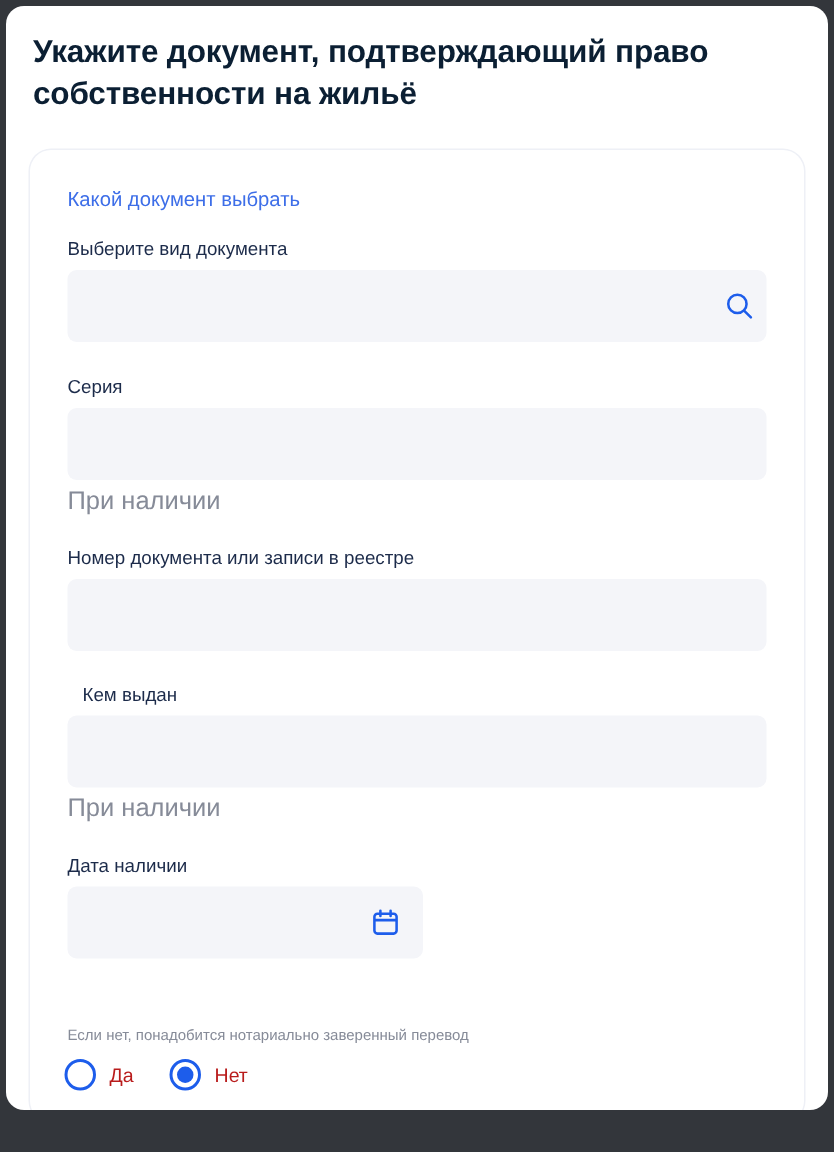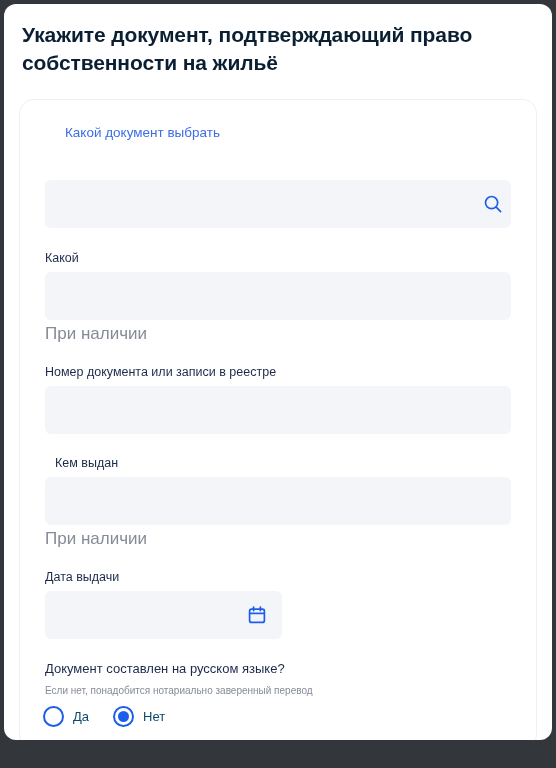--- a/index.html
+++ b/index.html
@@ -51,21 +51,20 @@
 
   .doc-link {
     position: absolute;
     left: 25px;
     top: 24px;
     font-size: 13.5px;
     line-height: 18px;
     color: #3d6ee8;
     cursor: pointer;
     text-decoration: none;
-    margin-left: 20px;
   }
 
   .field-label {
     position: absolute;
     font-size: 12.5px;
     line-height: 16px;
     color: #1c2b4a;
   }
 
   .hint-text {
@@ -146,65 +145,65 @@
   }
   .radio-mark.checked::after {
     content: "";
     width: 11px;
     height: 11px;
     border-radius: 50%;
     background: #1d5deb;
   }
   .radio-label {
     font-size: 13px;
-    color: #0c4a6e;
+    color: #b91c1c;
   }
 </style>
 </head>
 <body>
 
 <div class="screen">
 
   <div class="page-title">Укажите документ, подтверждающий право собственности на жильё</div>
 
   <div class="form-card">
 
     <a class="doc-link">Какой документ выбрать</a>
 
+    <div class="field-label" style="left:25px; top:58px;">Выберите вид документа</div>
     <input class="input-box" style="left: 25px; top: 80px; width: 466px; padding-right: 44px;" value="" placeholder="">
     <button class="icon-btn" style="left:460px; top:91px;">
       <svg width="20" height="20" viewBox="0 0 20 20" fill="none">
         <circle cx="8.6" cy="8.6" r="6.1" stroke="#1d5deb" stroke-width="1.7"></circle>
         <line x1="13.2" y1="13.2" x2="17.6" y2="17.6" stroke="#1d5deb" stroke-width="1.7" stroke-linecap="round"></line>
       </svg>
     </button>
 
-    <div class="field-label" style="left:25px; top:150px;">Какой</div>
+    <div class="field-label" style="left:25px; top:150px;">Серия</div>
     <input class="input-box" style="left: 25px; top: 172px; width: 466px;" value="" placeholder="">
     <div class="hint-text" style="left:25px; top:226px;">При наличии</div>
 
     <div class="field-label" style="left:25px; top:264px;">Номер документа или записи в реестре</div>
     <input class="input-box" style="left: 25px; top: 286px; width: 466px;" value="" placeholder="">
 
     <div class="field-label" style="left:35px; top:355px;">Кем выдан</div>
     <input class="input-box" style="left: 25px; top: 377px; width: 466px;" value="" placeholder="">
     <div class="hint-text" style="left:25px; top:431px;">При наличии</div>
 
-    <div class="field-label" style="left:25px; top:469px;">Дата выдачи</div>
+    <div class="field-label" style="left:25px; top:469px;">Дата наличии</div>
     <input class="input-box" style="left: 25px; top: 491px; width: 237px; padding-right: 44px;" value="" placeholder="">
     <button class="icon-btn" style="left:224px; top:502px;">
       <svg width="20" height="20" viewBox="0 0 20 20" fill="none">
         <rect x="2.6" y="4.2" width="14.8" height="13.2" rx="2" stroke="#1d5deb" stroke-width="1.7"></rect>
         <line x1="2.6" y1="8.4" x2="17.4" y2="8.4" stroke="#1d5deb" stroke-width="1.7"></line>
         <line x1="6.6" y1="2.2" x2="6.6" y2="5.6" stroke="#1d5deb" stroke-width="1.7" stroke-linecap="round"></line>
         <line x1="13.4" y1="2.2" x2="13.4" y2="5.6" stroke="#1d5deb" stroke-width="1.7" stroke-linecap="round"></line>
       </svg>
     </button>
 
-    <div class="radio-question">Документ составлен на русском языке?</div>
     <div class="radio-subtext">Если нет, понадобится нотариально заверенный перевод</div>
 
     <div class="radio-row">
       <div class="radio-option">
         <span class="radio-mark"></span>
         <span class="radio-label">Да</span>
       </div>
       <div class="radio-option">
         <span class="radio-mark checked"></span>
         <span class="radio-label">Нет</span>

